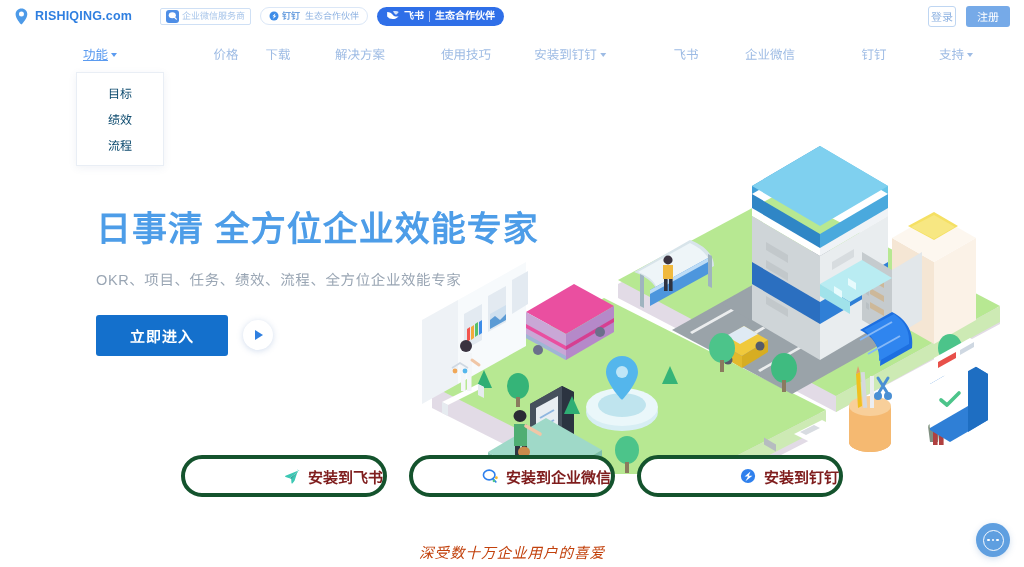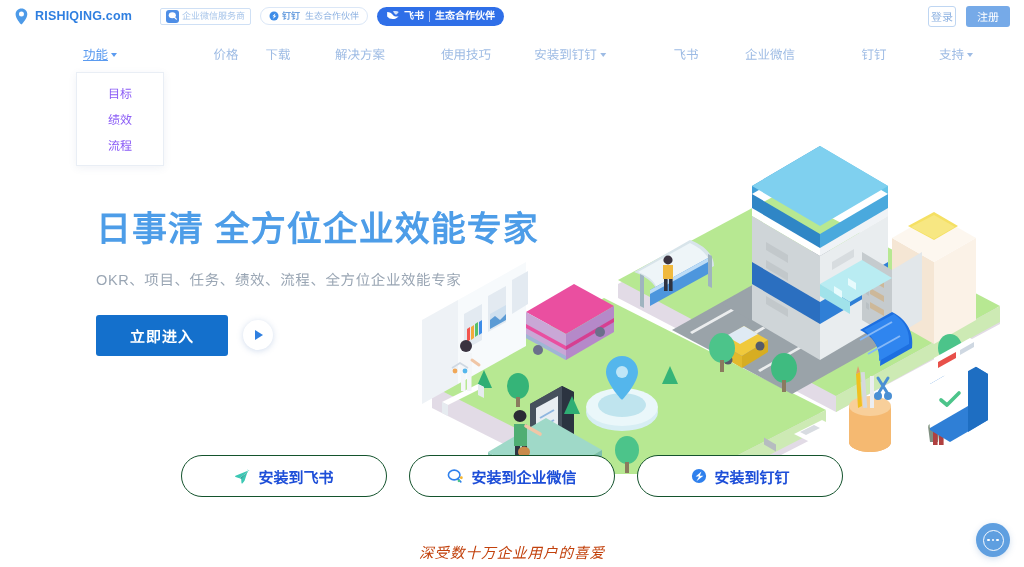--- a/index.html
+++ b/index.html
@@ -88,21 +88,21 @@
   
   .dropdown {
     position: absolute; left: 76px; top: 72px;
     width: 88px; background: #fff;
     border: 1px solid #e9eef5;
     box-shadow: 0 2px 8px rgba(60,90,140,.08);
     padding: 6px 0 8px 0; z-index: 30;
   }
   .dd-item {
     height: 26px; display:flex; align-items:center; justify-content:center;
-    font-size: 12px; color: #8b5cf6; cursor: pointer; text-align: center;
+    font-size: 12px; color: #0c4a6e; cursor: pointer; text-align: center;
   }
 
   
   .hero { position: relative; height: 340px; }
   .hero-copy { position: absolute; left: 96px; top: 128px; z-index: 12; }
   .hero-title {
     font-size: 35px; font-weight: bold; color: #4d9de8;
     letter-spacing: 1px; line-height: 1.1; white-space: nowrap; margin-top: 20px;
   }
   .hero-sub {
@@ -135,21 +135,21 @@
     position: absolute; left: 0; top: 455px; width: 100%;
     display: flex; justify-content: center; gap: 22px;
   }
   .inst-btn {
     height: 42px; border-radius: 21px;
     display: flex; align-items: center; justify-content: center; gap: 7px;
     font-size: 15px; font-weight: bold; cursor: pointer; white-space: nowrap;
     font-family: "Liberation Sans", sans-serif;
   }
   .inst-primary { width: 206px; background: #2f80ed; color: #fff; border: none; }
-  .inst-outline { width: 206px; background: #fff; color: #1d4ed8; border: 1px solid #14532d; }
+  .inst-outline { width: 206px; background: #fff; color: #7f1d1d; border: 4px solid #14532d; justify-content: flex-end; }
   .inst-ico { width:17px; height:17px; display:flex; align-items:center; justify-content:center; }
 
   
   .footnote {
     position: absolute; left: 0; top: 541px; width: 100%;
     text-align: center; color: #c2410c; font-size: 14.5px; letter-spacing: 1px; font-style: italic;
   }
 
   
   .fab {

